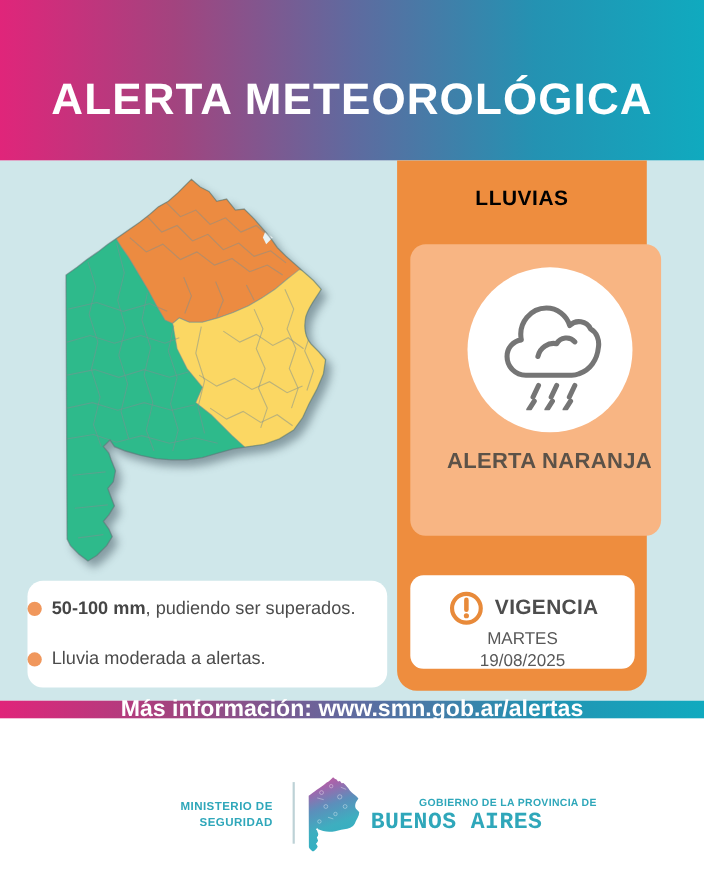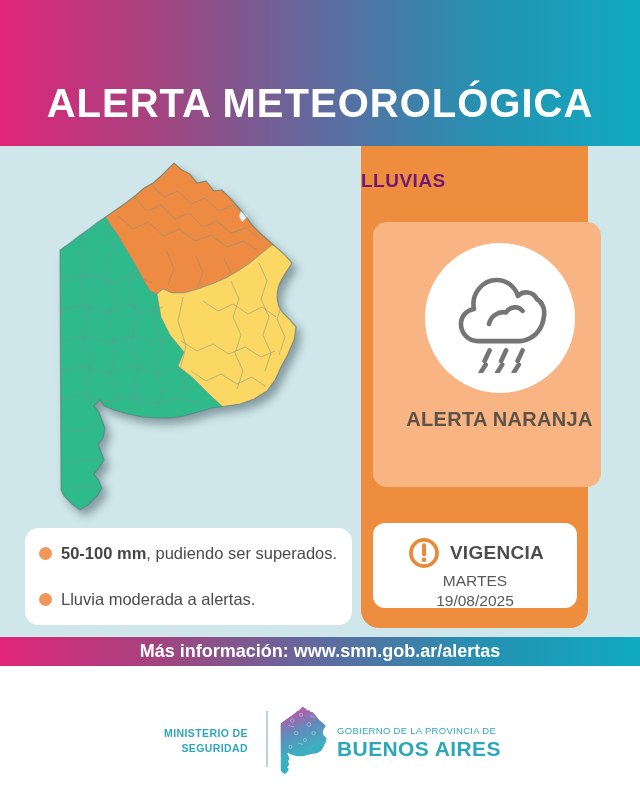--- a/index.html
+++ b/index.html
@@ -5,67 +5,67 @@
   html,body{margin:0;padding:0;background:#9fb3b8;}
   .poster{position:relative;width:640px;height:800px;margin:0 auto;background:#ffffff;
     overflow:hidden;font-family:"Liberation Sans",sans-serif;}
   .abs{position:absolute;}
 
   
   .header{left:0;top:0;width:640px;height:146px;
     background:linear-gradient(90deg,#e0257a 0%,#a2447f 25%,#5f6a9f 50%,#2492b2 76%,#10aabf 100%);
     display:flex;align-items:flex-end;justify-content:center;}
   .header .title{color:#fff;font-size:40px;font-weight:700;letter-spacing:1px;
-    padding-bottom:20px;white-space:nowrap;}
+    padding-bottom:32px;white-space:nowrap;}
 
   
   .main-bg{left:0;top:146px;width:640px;height:491px;background:#cfe7ea;}
 
   .map-svg{left:30px;top:150px;width:330px;height:375px;}
   .province-group{filter:drop-shadow(5px 6px 4px rgba(45,65,75,.45));}
 
   
   .details-card{left:25px;top:528px;width:327px;height:97px;background:#fff;border-radius:14px;
-    display:flex;flex-direction:column;justify-content:center;gap:27px;padding-left:14px;box-sizing:border-box;}
+    display:flex;flex-direction:column;justify-content:center;gap:27px;box-sizing:border-box;}
   .detail-row{display:flex;align-items:center;gap:9px;font-size:16.5px;color:#4b4b4b;}
   .dot{width:13px;height:13px;border-radius:50%;background:#f0975c;flex:0 0 auto;}
   .detail-row b{font-weight:700;color:#454545;}
 
   
   .panel{left:361px;top:146px;width:227px;height:482px;background:#ee8d3e;border-radius:0 0 18px 18px;}
-  .panel-title{position:absolute;left:0;top:24px;width:100%;
-    font-size:19px;font-weight:700;letter-spacing:.5px;color:#701a75;}
+  .panel-title{position:absolute;left:0;top:24px;width:100%;text-align:center;
+    font-size:19px;font-weight:700;letter-spacing:.5px;color:#000000;}
   .alert-card{position:absolute;left:12px;top:76px;width:203px;height:265px;background:#f8b583;border-radius:14px;padding-left:25px;}
   .icon-circle{width:150px;height:150px;border-radius:50%;background:#fff;margin:21px auto 0;
     display:flex;align-items:center;justify-content:center;}
   .alert-level{margin-top:15px;text-align:center;font-size:20px;font-weight:700;
     color:#5c5248;line-height:1.18;letter-spacing:.3px;}
   .vigencia-card{position:absolute;left:12px;top:377px;width:204px;height:85px;background:#fff;border-radius:12px;
     display:flex;flex-direction:column;align-items:center;justify-content:center;padding-top:14px;box-sizing:border-box;}
   .vig-row{display:flex;align-items:center;gap:8px;}
   .vig-label{font-size:19px;font-weight:700;color:#4d4d4d;letter-spacing:.3px;}
   .vig-day,.vig-date{font-size:15.5px;color:#585858;line-height:1.25;text-align:center;}
 
   
-  .info-band{left:0;top:637px;width:640px;height:29px;
+  .info-band{left:0;top:637px;width:640px;height:16px;
     background:linear-gradient(90deg,#e0257a 0%,#a2447f 25%,#5f6a9f 50%,#2492b2 76%,#10aabf 100%);
-    display:flex;align-items:center;justify-content:center;color:#fff;font-size:18px;font-weight:700;}
+    display:flex;align-items:center;justify-content:center;color:#fff;font-size:21px;font-weight:700;}
   .teal-band{left:0;top:668px;width:640px;height:24px;background:#0ba4b7;
     display:flex;align-items:center;justify-content:center;color:#fff;font-size:12.5px;
     font-weight:700;letter-spacing:.4px;}
 
   
   .footer{left:0;top:692px;width:640px;height:116px;background:#fff;}
   .ministry{position:absolute;right:392px;top:34px;text-align:right;color:#2fa7ba;
     font-size:10.5px;font-weight:700;letter-spacing:.4px;line-height:1.4;}
   .divider{position:absolute;left:266px;top:19px;width:2px;height:56px;background:#bdd2d6;}
   .logo-svg{position:absolute;left:276px;top:11px;width:55px;height:74px;}
   .gov{position:absolute;left:337px;top:33px;color:#2fa7ba;}
-  .gov-line1{font-size:9.5px;font-weight:400;letter-spacing:.3px;}
-  .gov-line2{font-size:21px;font-weight:700;letter-spacing:.4px;margin-top:1px;}
+  .gov-line1{font-size:9.5px;font-weight:700;letter-spacing:.3px;margin-left:44px;}
+  .gov-line2{font-size:21px;font-weight:700;letter-spacing:.4px;margin-top:1px;font-family:Liberation Mono, monospace;}
 </style>
 </head>
 <body>
 
 <div class="poster">
 
   <div class="abs header">
     <div class="title">ALERTA METEOROLÓGICA</div>
   </div>
 

